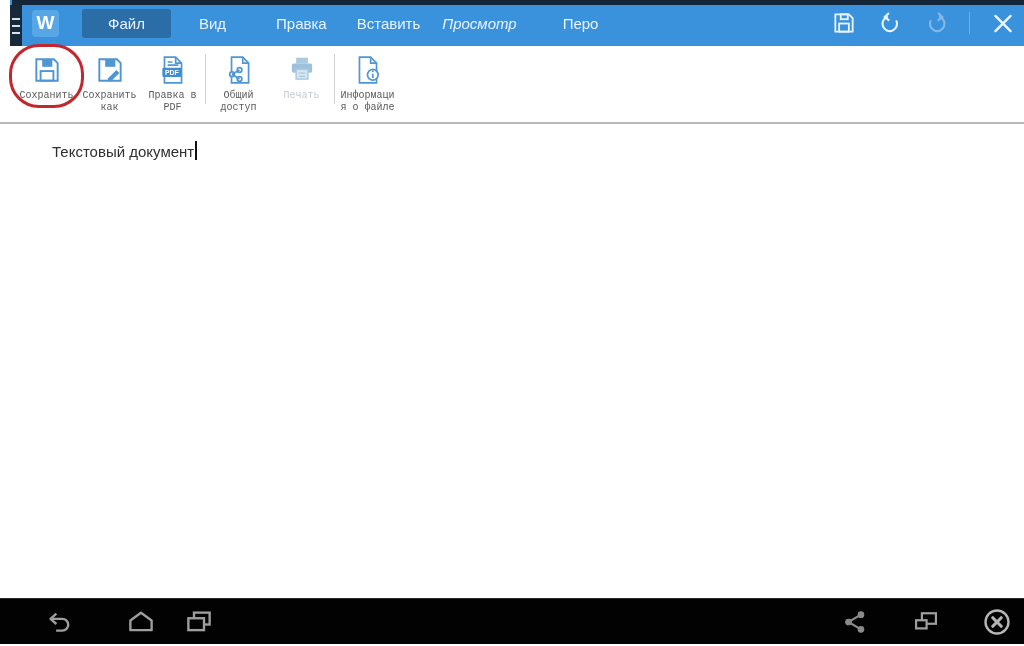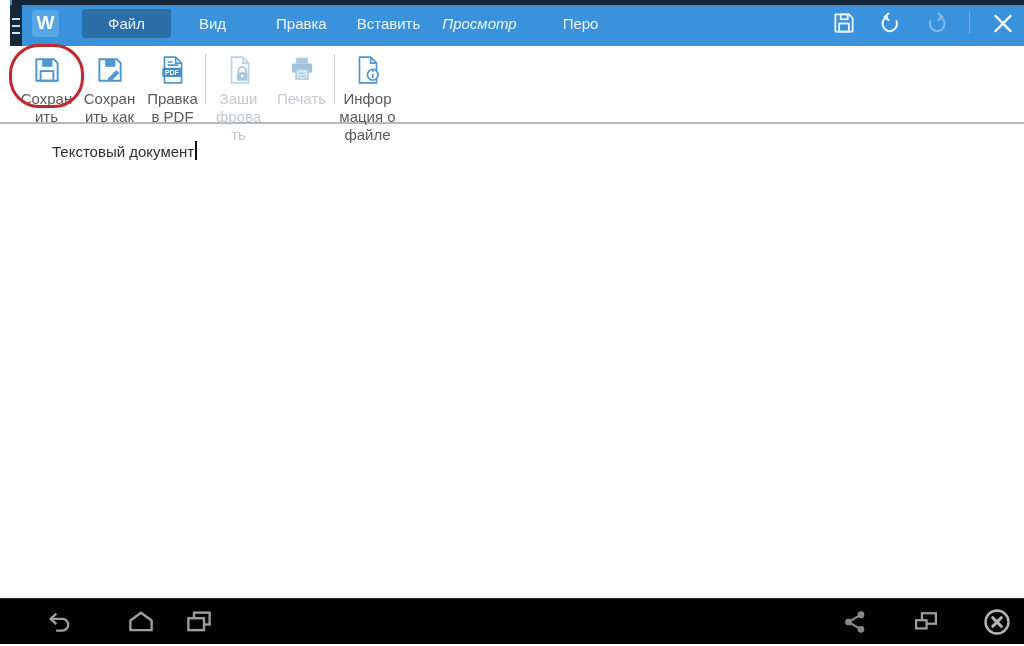--- a/index.html
+++ b/index.html
@@ -24,22 +24,22 @@
   .ta-icon { width:26px; height:26px; display:flex; align-items:center; justify-content:center; }
   .ta-divider { width:1px; height:22px; background:#6fb0e6; }
   .disabled-action { opacity:.45; }
 
   
   .toolbar { position:relative; height:78px; background:#fff; border-bottom:2px solid #b8b8b8;
     display:flex; align-items:flex-start; padding-left:15px; }
   .tb-btn { position:relative; width:63px; padding-top:8px; display:flex; flex-direction:column;
     align-items:center; cursor:default; }
   .tb-icon { width:32px; height:32px; }
-  .tb-label { margin-top:4px; font-size:15px; line-height:1.2; color:#5a5a5a; text-align:center;
-    max-width:58px; overflow-wrap:anywhere; }
+  .tb-label { margin-top:4px; font-size:10px; line-height:1.2; color:#5a5a5a; text-align:center;
+    max-width:58px; overflow-wrap:anywhere;font-family:Liberation Mono, monospace; }
   .tb-label.narrow { max-width:50px; }
   .tb-btn.disabled .tb-label { color:#c3cbd2; }
   .tb-divider { width:1px; height:50px; background:#d0d0d0; margin:8px 1px 0 1px; }
   .highlight-ring { position:absolute; top:-2px; left:-6px; right:-6px; bottom:-38px;
     height:64px; border:3px solid #c2272d; border-radius:30px; pointer-events:none; }
 
   
   .document { height:474px; background:#fff; padding:17px 0 0 52px; }
   .doc-text { font-size:15px; color:#2f2f2f; }
   .caret { display:inline-block; width:1.5px; height:19px; background:#111; vertical-align:text-bottom; margin-left:1px; }
@@ -132,31 +132,32 @@
         <path d="M17.5 3 V8.5 H23"></path>
         <path d="M10 7.5 H14.5 M10 10.5 H20"></path>
         <rect x="5" y="13" width="18" height="8.5" rx="1" fill="#3f8fd0" stroke="none"></rect>
         <text x="14" y="19.5" text-anchor="middle" font-size="6.5" font-weight="bold" fill="#ffffff" stroke="none">PDF</text>
       </svg>
       <div class="tb-label">Правка в PDF</div>
     </div>
 
     <div class="tb-divider"></div>
 
-
-    <div class="tb-btn disabled">
-      <svg class="tb-icon" viewBox="0 0 30 30" fill="none" stroke="#bdd5e8" stroke-width="1.6">
+    <div class="tb-btn">
+      <svg class="tb-icon" viewBox="0 0 30 30" fill="none" stroke="#4f97d4" stroke-width="1.6">
         <path d="M8 3 H18.5 L24 8.5 V27 H8 Z"></path>
         <path d="M18.5 3 V8.5 H24"></path>
-        <path d="M14.5 17 V15.5 a3.5 3.5 0 0 1 7 0 V17" stroke="#a9c7e0"></path>
-        <rect x="13" y="17" width="10" height="8" rx="1.2" fill="#a9c7e0" stroke="none"></rect>
-        <circle cx="18" cy="20.5" r="1.2" fill="#ffffff" stroke="none"></circle>
-      </svg>
-      <div class="tb-label narrow">Зашифровать</div>
-    </div>
+        <circle cx="8.5" cy="19" r="2.2" fill="#fff"></circle>
+        <circle cx="15.5" cy="15" r="2.2" fill="#fff"></circle>
+        <circle cx="15.5" cy="23.5" r="2.2" fill="#fff"></circle>
+        <path d="M8.5 19 L15.5 15 M8.5 19 L15.5 23.5"></path>
+      </svg>
+      <div class="tb-label">Общий доступ</div>
+    </div>
+
 
     <div class="tb-btn disabled">
       <svg class="tb-icon" viewBox="0 0 30 30" fill="none">
         <rect x="9.5" y="3.5" width="11" height="5.5" fill="#abc9e0"></rect>
         <rect x="5.5" y="9" width="19" height="8.5" rx="1.5" fill="#9fc2dc"></rect>
         <rect x="9.5" y="14.5" width="11" height="9" fill="#d7e7f3" stroke="#abc9e0" stroke-width="1.4"></rect>
         <path d="M12 18 H18 M12 21 H18" stroke="#abc9e0" stroke-width="1.2"></path>
       </svg>
       <div class="tb-label">Печать</div>
     </div>

